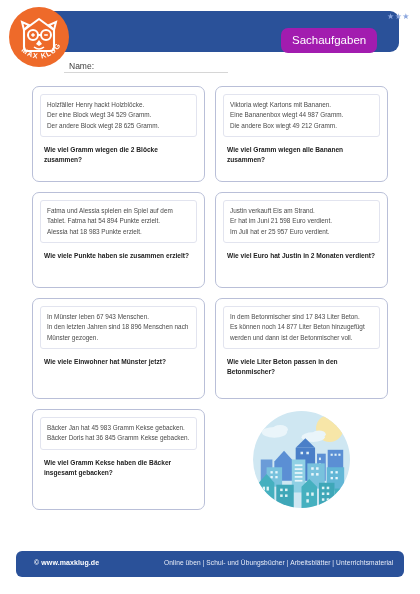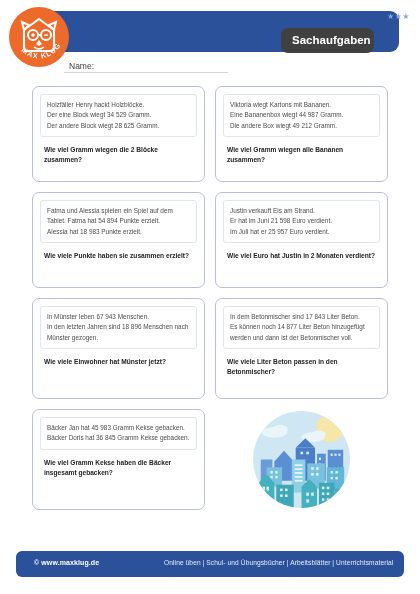--- a/index.html
+++ b/index.html
@@ -47,25 +47,25 @@
     top: 13px;
     color: #8ba6de;
     font-size: 8px;
     letter-spacing: 0.5px;
     line-height: 8px;
   }
   .badge {
     position: absolute;
     left: 281px;
     top: 28px;
-    background: #404040;
+    background: #a21caf;
     color: #ffffff;
     font-size: 11.5px;
-    font-weight: bold;
-    padding: 6px 3px 7px 11px;
+    font-weight: normal;
+    padding: 6px 11px 7px 11px;
     border-radius: 7px;
     white-space: nowrap;
   }
 
   
   .logo {
     position: absolute;
     left: 8px;
     top: 6px;
     width: 62px;

